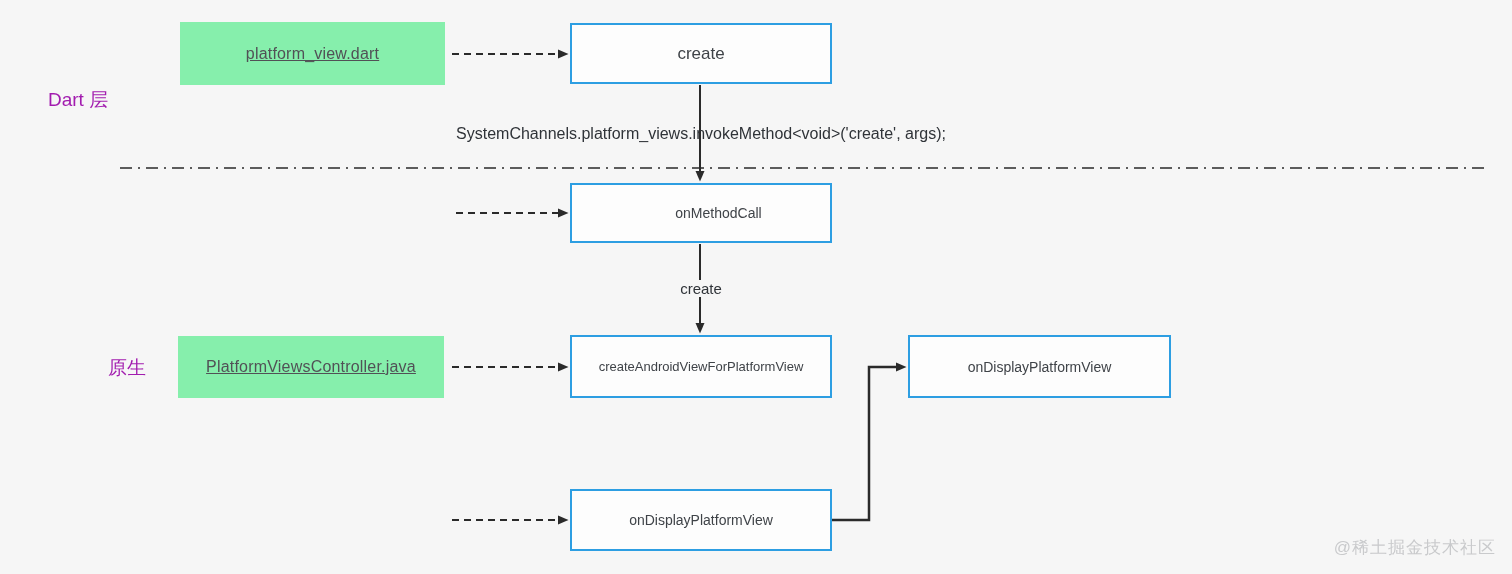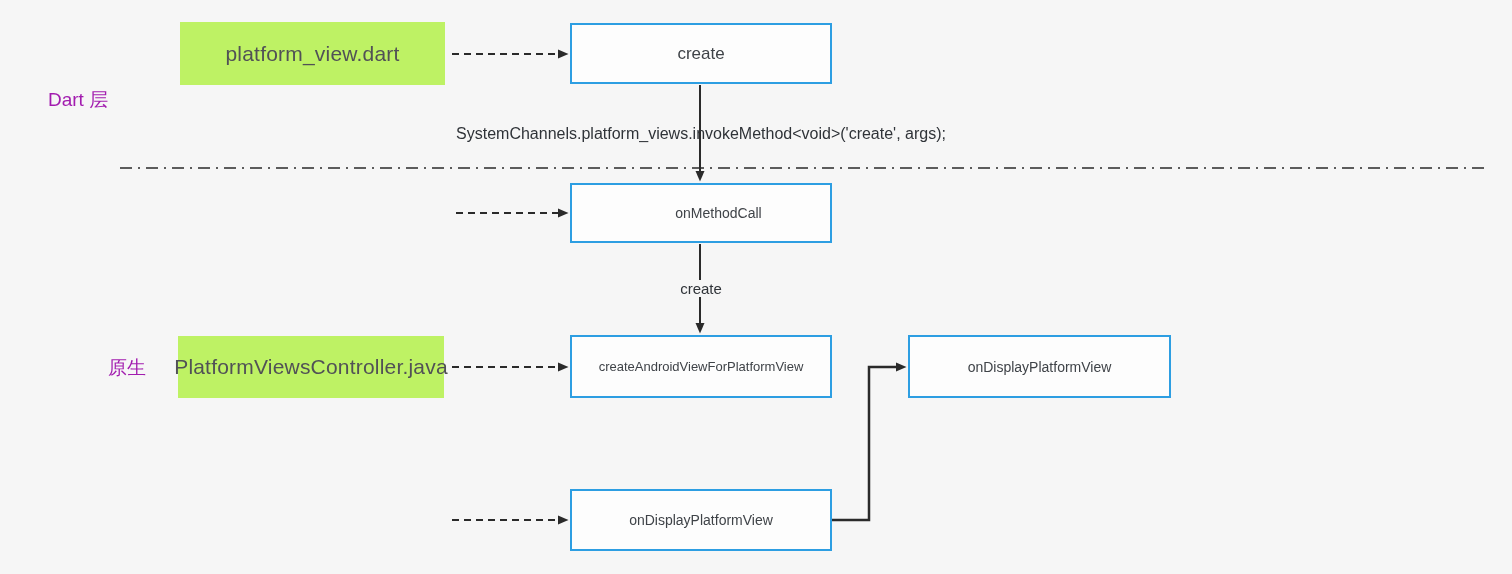--- a/index.html
+++ b/index.html
@@ -18,28 +18,29 @@
     pointer-events: none;
   }
   .layer-label {
     position: absolute;
     font-size: 19px;
     color: #a21caf;
     white-space: nowrap;
   }
   .file-node {
     position: absolute;
-    background: #bef264;
+    background: #86efac;
     display: flex;
     align-items: center;
     justify-content: center;
     color: #515156;
-    font-size: 21px;
+    font-size: 16px;
     letter-spacing: 0.2px;
     white-space: nowrap;
+    text-decoration: underline;
   }
   .method-node {
     position: absolute;
     background: #fdfdfd;
     border: 2px solid #2d9ee2;
     box-sizing: border-box;
     display: flex;
     align-items: center;
     justify-content: center;
     color: #3f4348;
@@ -110,14 +111,15 @@
 
   <div class="method-node" id="n-create">create</div>
   <div class="method-node" id="n-onmethodcall">onMethodCall</div>
   <div class="method-node" id="n-createandroid">createAndroidViewForPlatformView</div>
   <div class="method-node" id="n-ondisplay-jni">onDisplayPlatformView</div>
   <div class="method-node" id="n-ondisplay">onDisplayPlatformView</div>
 
   <div class="edge-label code">SystemChannels.platform_views.invokeMethod&lt;void&gt;('create', args);</div>
   <div class="edge-label plain">create</div>
 
+  <div class="watermark">@稀土掘金技术社区</div>
 
 </div>
 
 </body></html>

